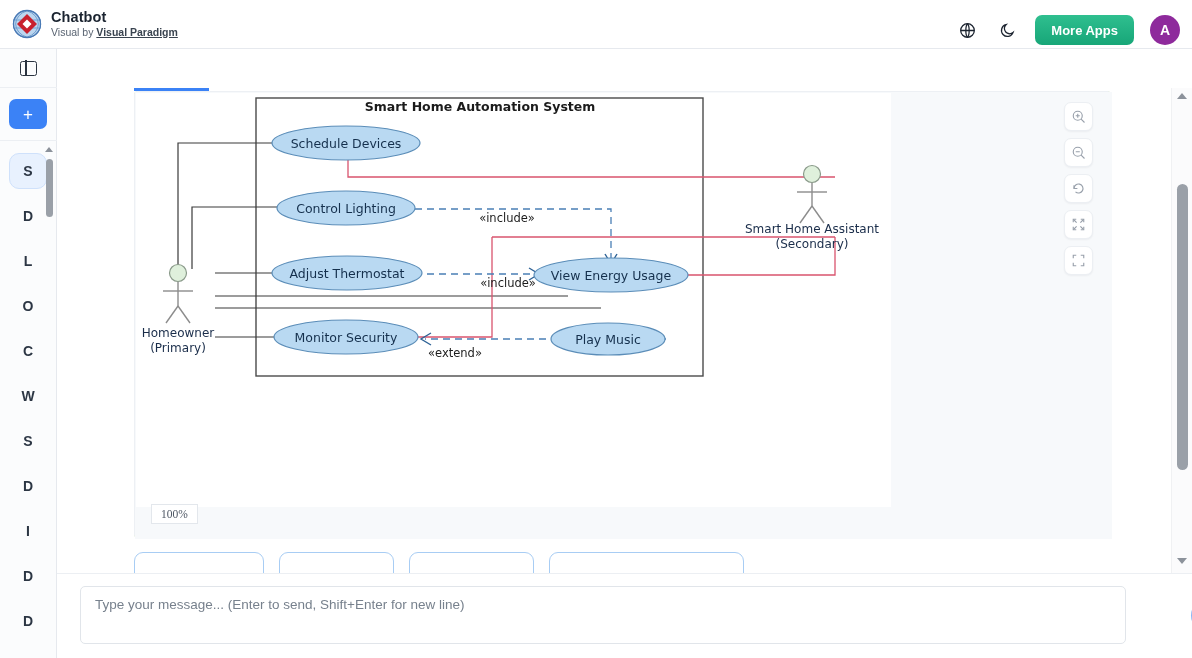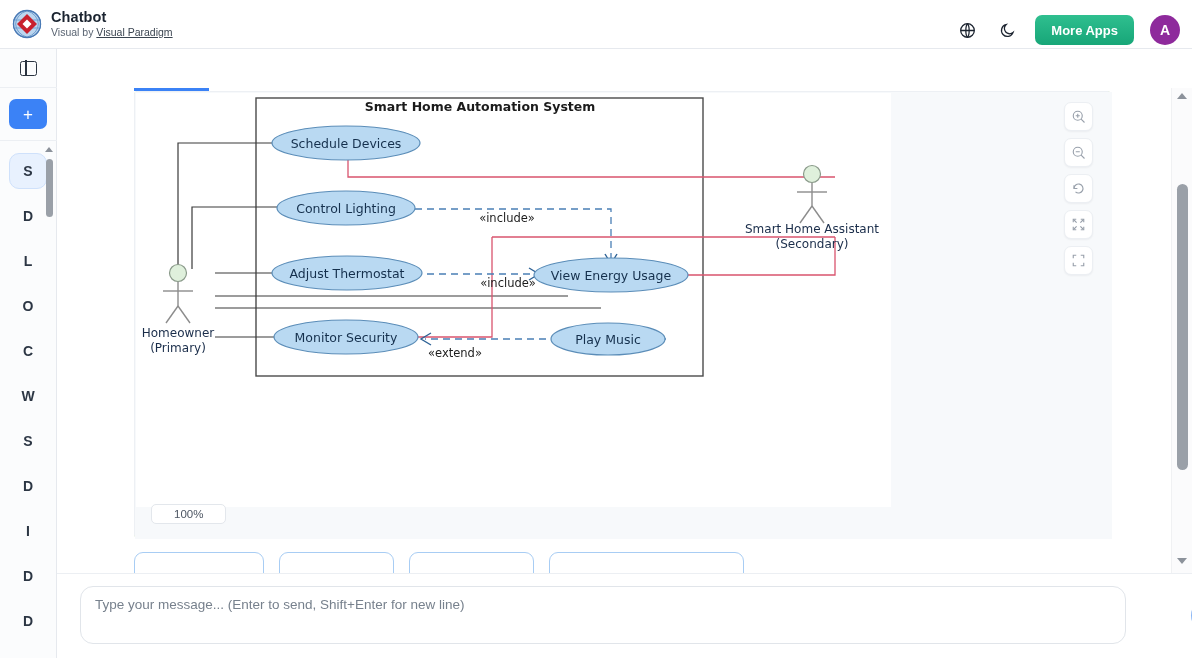--- a/index.html
+++ b/index.html
@@ -15,21 +15,21 @@
   .topbar {
     position: absolute; left: 0; top: 0; width: 1192px; height: 49px;
     background: #ffffff; border-bottom: 1px solid #e6e9ee;
     display: flex; align-items: center;
   }
   .brand { display: flex; align-items: flex-start; gap: 9px; padding-left: 12px; }
   .logo-wrap { width: 30px; height: 30px; position: relative; }
   .brand-text { display: flex; flex-direction: column; line-height: 1.15; }
   .brand-title { font-size: 14.5px; font-weight: bold; color: #1b2430; letter-spacing: .1px; }
   .brand-sub { font-size: 10.5px; color: #5a6472; }
-  .brand-sub a { color: #3a4450; text-decoration: underline; }
+  .brand-sub a { color: #3a4450; text-decoration: underline; font-weight: bold; }
   .top-right { margin-left: auto; display: flex; align-items: center; gap: 16px; padding-right: 12px; margin-top: 12px; }
   .icon-btn {
     width: 24px; height: 24px; display: flex; align-items: center; justify-content: center;
     cursor: pointer; color: #1c2430;
   }
   .more-apps {
     height: 30px; padding: 0 16px; border-radius: 7px;
     background: linear-gradient(180deg,#2fbf8f 0%, #17a678 100%);
     color: #fff; font-size: 13px; font-weight: bold;
     display: flex; align-items: center; justify-content: center; cursor: pointer;
@@ -89,44 +89,44 @@
   }
 
   
   .zoom-tools { position: absolute; right: 17px; top: 10px; display: flex; flex-direction: column; gap: 7px; }
   .ztool {
     width: 29px; height: 29px; border-radius: 7px; background: #fff;
     border: 1px solid #eceff3; box-shadow: 0 1px 2px rgba(16,24,40,.05);
     display: flex; align-items: center; justify-content: center; cursor: pointer; color: #98a0ab;
   }
   .zoom-badge {
-    position: absolute; left: 16px; bottom: 13px; padding: 3px 22px;
-    background: #fff; border: 1px solid #e3e7ec; border-radius: 5px;
-    font-size: 11.5px; color: #4d5663;
+    position: absolute; left: 16px; bottom: 13px; padding: 3px 9px;
+    background: #fff; border: 1px solid #e3e7ec; border-radius: 0;
+    font-size: 11.5px; color: #4d5663; font-family: Liberation Serif, serif;
   }
 
   
   .chips { position: absolute; left: 77px; top: 464px; display: flex; gap: 15px; }
   .chip {
     height: 30px; border: 1px solid #a8cdf4; border-radius: 9px; background: #fff;
     min-width: 60px; cursor: pointer;
   }
 
   
   .main-scroll { position: absolute; right: 0; top: 39px; width: 21px; height: 486px; background: #fbfbfc; border-left: 1px solid #f0f1f3; }
   .ms-arrow { width: 0; height: 0; margin: 5px auto; }
   .ms-up { border-left: 5px solid transparent; border-right: 5px solid transparent; border-bottom: 6px solid #8c929b; }
   .ms-down { border-left: 5px solid transparent; border-right: 5px solid transparent; border-top: 6px solid #8c929b; position: absolute; bottom: 5px; left: 5px; }
   .ms-thumb { position: absolute; top: 96px; left: 5px; width: 11px; height: 286px; background: #9aa0a8; border-radius: 6px; }
 
   
   .composer { position: absolute; left: 57px; top: 573px; width: 1135px; height: 85px; background: #fff; border-top: 1px solid #eceff3; }
   .msg-box {
     position: absolute; left: 23px; top: 12px; width: 1046px; height: 58px;
-    border: 1px solid #e1e5ea; border-radius: 13px; background: #fff;
+    border: 1px solid #e1e5ea; border-radius: 5px; background: #fff;
     padding: 10px 14px; font-size: 13.5px; color: #4d7c0f;
     font-family: "Liberation Sans", sans-serif; resize: none; outline: none;
   }
   .msg-box::placeholder { color: #77818d; }
   .send-btn {
     position: absolute; left: 1134px; top: 24px; width: 35px; height: 35px; border-radius: 50%;
     background: #8ab6f5; display: flex; align-items: center; justify-content: center; cursor: pointer; border: none;
   }
   svg { display: block; }
 </style>

